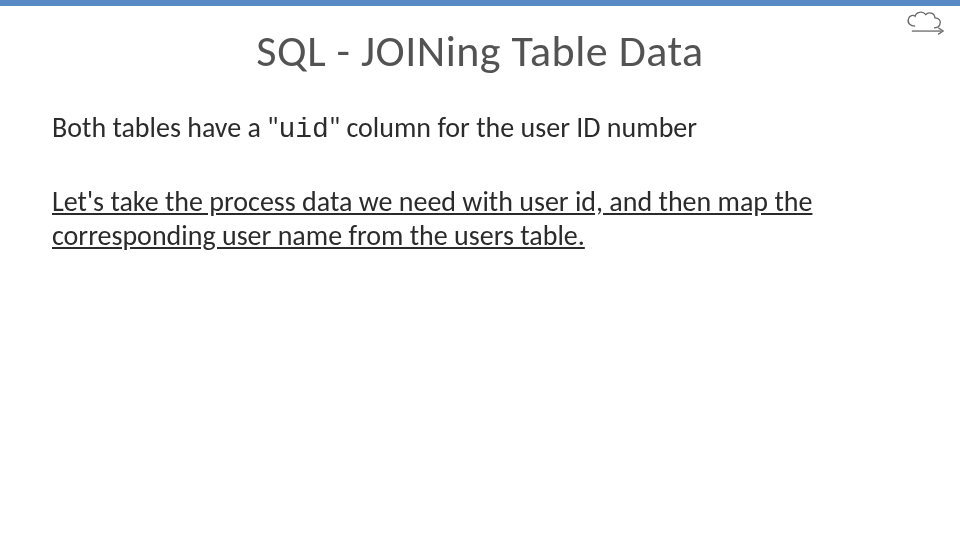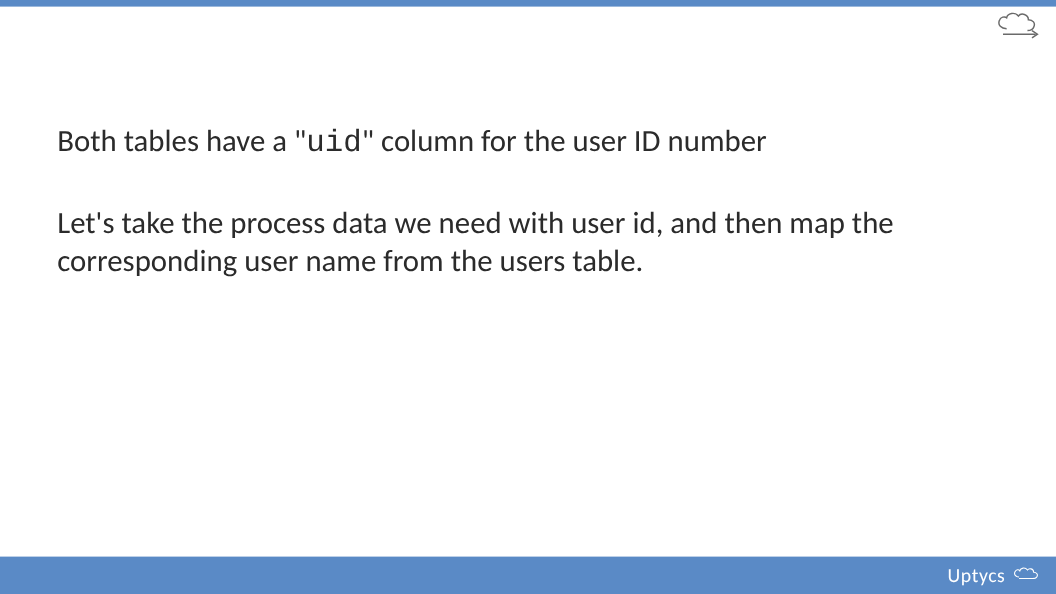--- a/index.html
+++ b/index.html
@@ -3,53 +3,44 @@
 <meta charset="utf-8">
 <style>
   * { margin: 0; padding: 0; box-sizing: border-box; }
   html, body { width: 960px; height: 540px; background: #fff; font-family: Calibri, "Segoe UI", Arial, sans-serif; color: #333; overflow: hidden; }
   .slide { position: relative; width: 960px; height: 540px; }
   .top-bar { position: absolute; top: 0; left: 0; width: 960px; height: 6px; background: #5a8ac6; }
   .cloud-top { position: absolute; top: 8px; right: 10px; width: 50px; height: 30px; }
   .title { position: absolute; top: 24px; left: 0; width: 960px; text-align: center; font-size: 44px; font-weight: 400; color: #535353; letter-spacing: 0.5px; }
   .body { position: absolute; top: 110px; left: 52px; right: 52px; }
   .p1 { font-size: 28px; color: #2b2b2b; line-height: 1.25; margin-bottom: 38px; }
-  .p2 { font-size: 28px; color: #2b2b2b; line-height: 1.2; margin-bottom: 44px; }
+  .p2 { font-size: 28px; color: #2b2b2b; line-height: 1.2; margin-bottom: 44px; text-decoration: underline; }
   .code { font-family: Consolas, "Courier New", monospace; font-size: 30px; font-weight: 700; color: #3e3e3e; line-height: 1.3; white-space: pre; }
   .footer-bar { position: absolute; bottom: 0; left: 0; width: 960px; height: 34px; background: #5a8ac6; }
   .brand { position: absolute; right: 14px; bottom: 6px; font-size: 18px; color: #ffffff; display: flex; align-items: center; gap: 4px; font-weight: 400; letter-spacing: 0.5px; }
   .brand-cloud { display: inline-block; }
   .bold-mono { font-family: Consolas, "Courier New", monospace; font-weight: 400; }
 </style>
 </head>
 <body>
 <div class="slide">
 
   <div class="top-bar"></div>
 
   <div class="cloud-top">
     <svg viewBox="0 0 60 34" width="50" height="28">
       <path d="M18 22 C12 22 8 18 10 13 C11 9 16 8 18 10 C19 5 27 3 31 8 C34 4 42 6 42 12 C47 12 50 16 48 20 C47 23 44 24 41 24" fill="none" stroke="#6a6a6a" stroke-width="1.6"></path>
       <line x1="14" y1="28" x2="50" y2="28" stroke="#6a6a6a" stroke-width="1.6"></line>
       <polyline points="46,24 52,28 46,32" fill="none" stroke="#6a6a6a" stroke-width="1.6"></polyline>
     </svg>
   </div>
 
+  <h1 class="title">SQL - JOINing Table Data</h1>
 
   <div class="body">
     <p class="p1">
       <span>Both tables have a "</span><span class="bold-mono">uid</span><span>" column for the user ID number</span>
     </p>
     <p class="p2">Let's take the process data we need with user id, and then map the corresponding user name from the users table.</p>
   </div>
 
-  <div class="footer-bar">
-    <div class="brand">
-      <span>Uptycs</span>
-      <span class="brand-cloud">
-        <svg viewBox="0 0 40 20" width="28" height="16">
-          <path d="M12 15 C7 15 5 11 7 8 C8 5 12 5 13 7 C14 3 20 2 23 6 C25 3 31 4 31 9 C35 9 37 12 35 15 C34 17 31 17 29 17 L12 17" fill="none" stroke="#ffffff" stroke-width="1.4"></path>
-        </svg>
-      </span>
-    </div>
-  </div>
 
 </div>
 
 </body></html>

